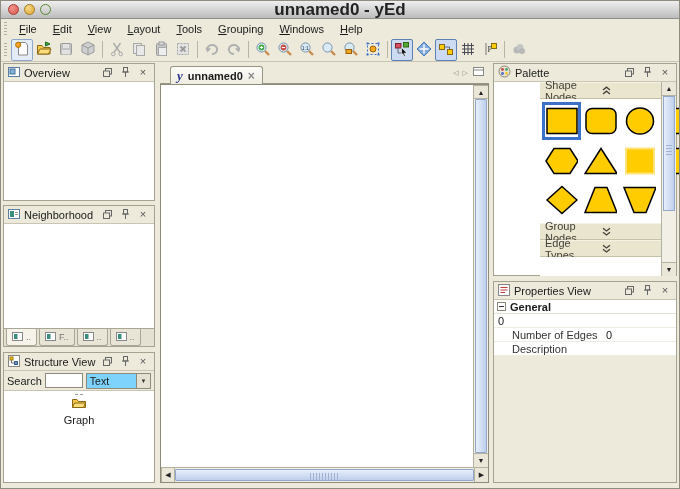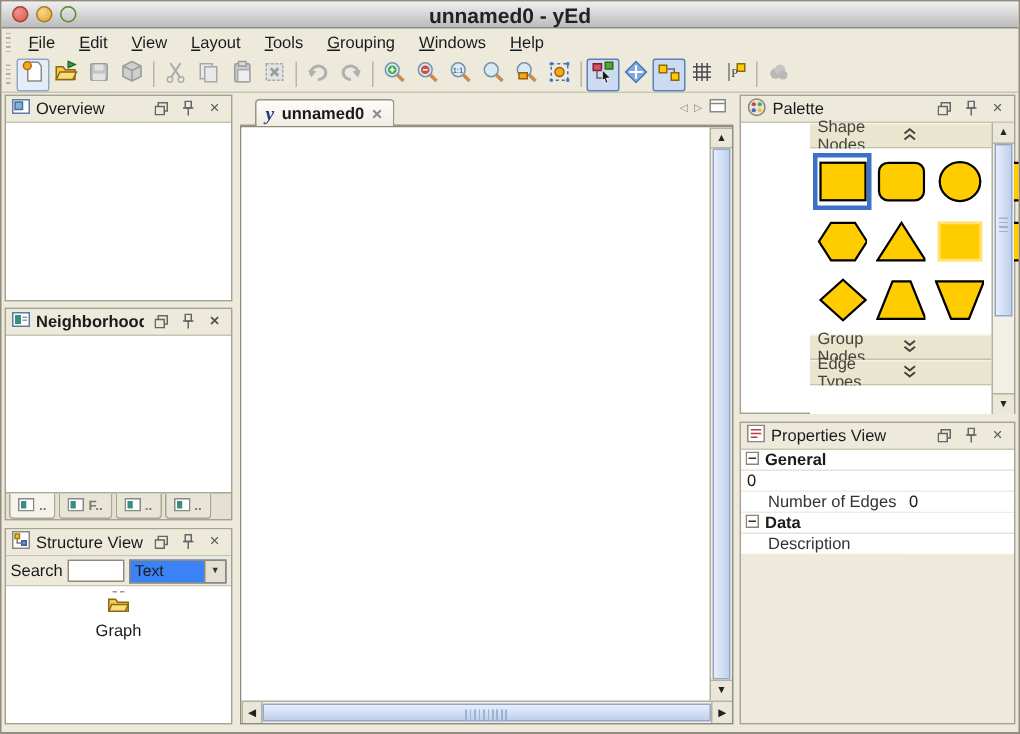--- a/index.html
+++ b/index.html
@@ -11,21 +11,21 @@
     overflow:hidden;display:flex;flex-direction:column;
   }
   
   .titlebar{height:18px;flex:0 0 18px;background:linear-gradient(#efefef,#bcbcbc);
     border-bottom:1px solid #8e8e8e;display:flex;align-items:center;}
   .lights{display:flex;gap:5px;padding-left:7px;width:64px;}
   .light{width:11px;height:11px;border-radius:50%;}
   .light.red{background:radial-gradient(circle at 35% 30%,#f0958c,#d8574d);border:1px solid #a53d34;}
   .light.yellow{background:radial-gradient(circle at 35% 30%,#f6d98b,#dfa32f);border:1px solid #a87a1e;}
   .light.green{background:radial-gradient(circle at 35% 30%,#b6e09a,#76b844;);border:1px solid #55892c;}
-  .win-title{flex:1;text-align:center;font-weight:bold;font-size:14px;color:#222;}
+  .win-title{flex:1;text-align:center;font-weight:bold;font-size:17px;color:#222;}
   .lights-spacer{width:64px;}
   
   .menubar{height:19px;flex:0 0 19px;display:flex;align-items:center;padding-left:2px;}
   .grip{width:3px;height:14px;margin:0 4px 0 1px;
     background:repeating-linear-gradient(180deg,#b3af9e 0 1px,transparent 1px 3px);}
   .menu-item{display:inline-block;padding:2px 8px;cursor:default;}
   .menu-item::first-letter{text-decoration:underline;}
   
   .toolbar{height:24px;flex:0 0 24px;display:flex;align-items:center;padding:0 2px;
     border-bottom:1px solid #c9c5b4;}
@@ -53,21 +53,21 @@
   .ntabs{height:18px;flex:0 0 18px;background:#E4E1D2;border-top:1px solid #aaa695;
     display:flex;align-items:stretch;gap:2px;padding:0 2px;}
   .ntab{display:flex;align-items:center;gap:3px;padding:0 5px;font-size:9px;color:#777;
     border:1px solid #aaa695;border-top:none;border-radius:0 0 3px 3px;background:#E8E5D6;}
   .ntab.active{background:#F6F4EA;}
   
   .search-row{height:20px;flex:0 0 20px;background:#EDEADC;display:flex;align-items:center;
     gap:3px;padding:0 3px;border-bottom:1px solid #c9c5b4;}
   .search-input{width:38px;height:15px;border:1px solid #8e8a7a;background:#fff;
     font:10px "Liberation Sans",sans-serif;padding:0 2px;}
-  .combo{flex:1;height:16px;display:flex;border:1px solid #8e8a7a;background:#3b82f6;}
+  .combo{flex:1;height:16px;display:flex;border:1px solid #8e8a7a;background:#7dd3fc;}
   .combo-val{flex:1;padding:1px 3px;font-size:10.5px;}
   .combo-btn{width:14px;background:#E4E1D2;border-left:1px solid #8e8a7a;display:flex;
     align-items:center;justify-content:center;font-size:6px;color:#333;}
   .tree{padding:3px 2px;display:flex;align-items:center;gap:3px;flex-direction:column;}
   .tree-dash{width:8px;border-top:1px dashed #999;}
   
   .doctab-bar{height:21px;flex:0 0 21px;display:flex;align-items:flex-end;
     padding-left:10px;border-bottom:1px solid #9a9685;}
   .doctab{display:flex;align-items:center;gap:5px;padding:2px 7px 2px 6px;position:relative;top:1px;
     background:linear-gradient(#fdfcf9,#efede1);border:1px solid #9a9685;border-bottom:none;
@@ -343,21 +343,21 @@
                 <line x1="1" y1="5" x2="8" y2="5" stroke="#666"></line>
               </svg>
             </span>
           <span class="pbtn">×</span>
         </div>
         <div class="pbody"></div>
       </div>
 
       <div class="hsplit"></div>
 
-      <div class="panel" style="flex:0 0 142px;font-weight:bold;">
+      <div class="panel" style="flex:0 0 142px;">
         <div class="phead">
           <span><svg width="12" height="12">
                 <rect x="0.5" y="1.5" width="11" height="9" fill="#fff" stroke="#5A7EA5"></rect>
                 <rect x="2" y="3" width="4" height="6" fill="#3A8E7F"></rect>
                 <line x1="7" y1="4.5" x2="10" y2="4.5" stroke="#999"></line>
                 <line x1="7" y1="6.5" x2="10" y2="6.5" stroke="#999"></line>
               </svg></span>
           <span class="ptitle">Neighborhood</span>
           <span class="pbtn">
               <svg width="9" height="9">
@@ -638,27 +638,20 @@
                 </svg></span>
             <span>General</span>
           </div>
           <div class="prow">
             <span class="pvalue">0</span>
           </div>
           <div class="prow">
             <span class="plabel">Number of Edges</span>
             <span class="pvalue">0</span>
           </div>
-          <div class="pgroup">
-            <span><svg width="9" height="9">
-                  <rect x="0.5" y="0.5" width="8" height="8" fill="#fff" stroke="#8a8676"></rect>
-                  <line x1="2" y1="4.5" x2="7" y2="4.5" stroke="#333"></line>
-                </svg></span>
-            <span>Data</span>
-          </div>
           <div class="prow">
             <span class="plabel">Description</span>
             <span class="pvalue"></span>
           </div>
         </div>
       </div>
     </div>
   </div>
 </div>
 

